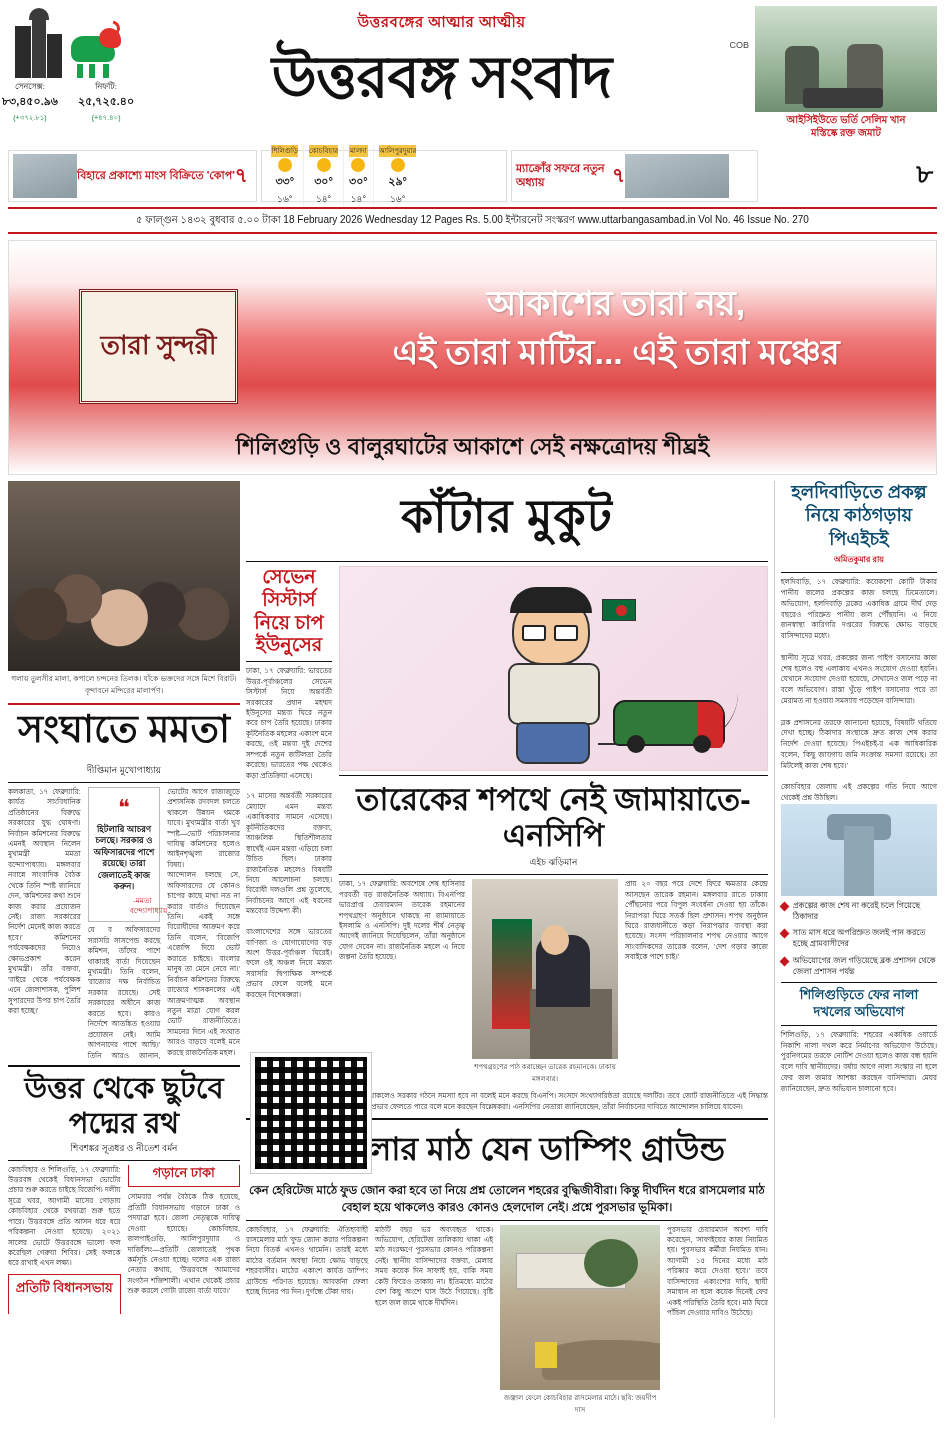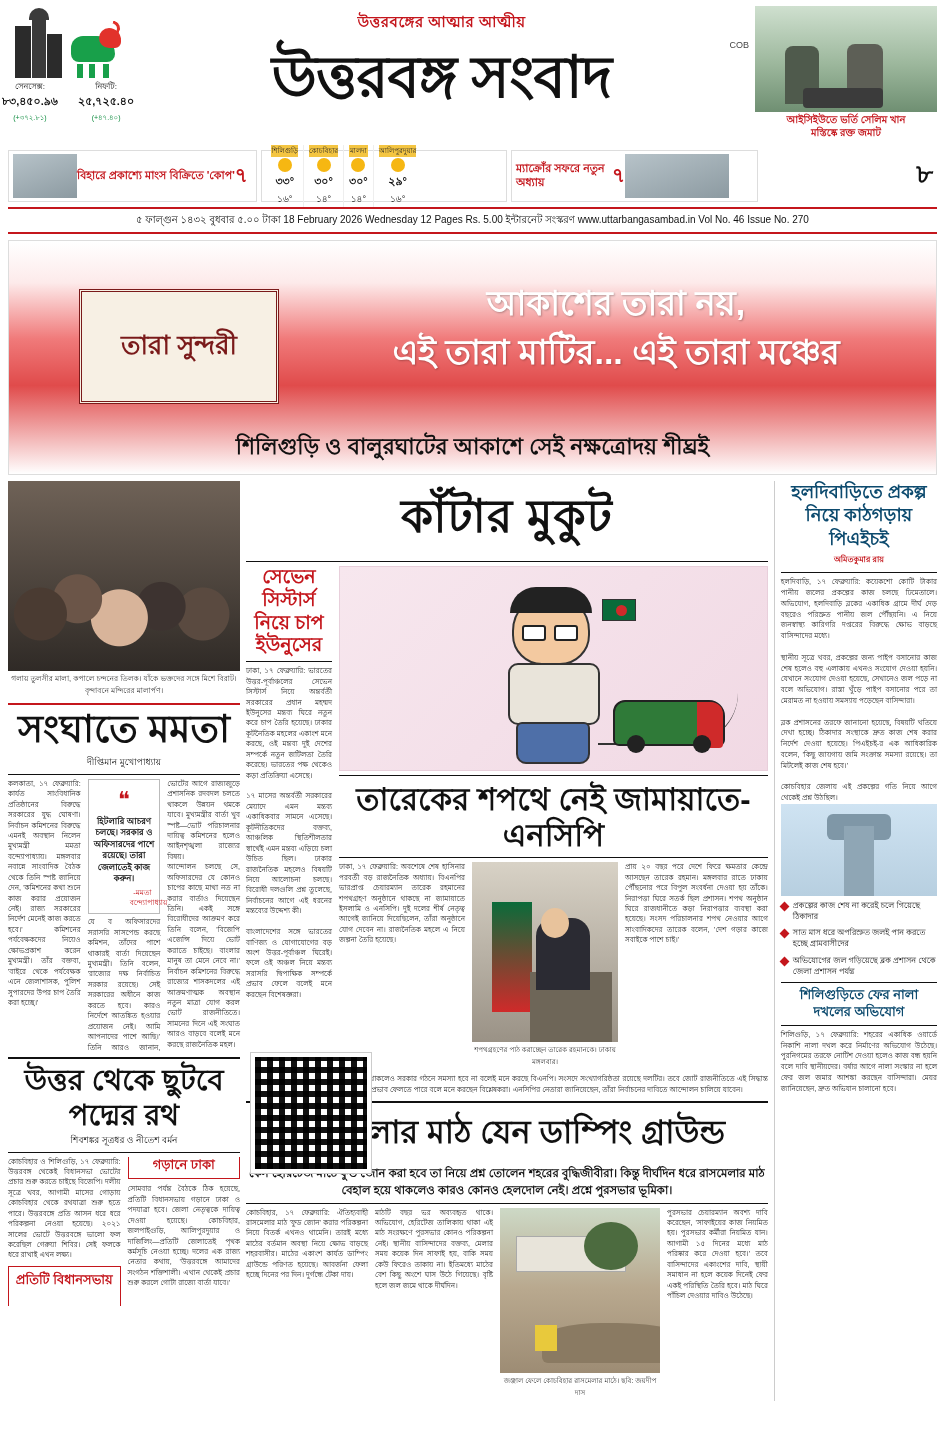--- a/index.html
+++ b/index.html
@@ -60,21 +60,21 @@
   .wx .c b { display: block; font-size: 11px; }
   .wx .sun { width: 14px; height: 14px; background: #f6b712; border-radius: 50%; margin: 1px auto; }
   .pagenum { font-size: 26px; font-weight: bold; color: #111; }
 
   
   .dateline { border-top: 2px solid #c4161c; border-bottom: 2px solid #c4161c; text-align: center; font-size: 10px; padding: 3px 0; margin-top: 5px; color: #111; }
 
   
   .ad { margin-top: 6px; height: 235px; border: 1px solid #ddd; position: relative; overflow: hidden;
         background: linear-gradient(180deg,#ffffff 0%, #fdeaea 18%, #f07a7a 42%, #e04b4b 62%, #ffffff 100%); }
-  .ad .medal { position: absolute; left: 70px; top: 48px; width: 200px; height: 115px; border: 3px double #7a1a1a; background: #f7f0e4; display: flex; align-items: center; justify-content: center; }
+  .ad .medal { position: absolute; left: 70px; top: 48px; width: 159px; height: 115px; border: 3px double #7a1a1a; background: #f7f0e4; display: flex; align-items: center; justify-content: center; }
   .ad .medal span { font-size: 26px; font-weight: bold; color: #7a1a1a; }
   .ad h2 { position: absolute; right: 40px; top: 38px; width: 560px; text-align: center; margin: 0; color: #fff; font-size: 34px; line-height: 1.45; font-weight: bold; text-shadow: 1px 1px 2px rgba(0,0,0,.25); }
   .ad .foot { position: absolute; bottom: 8px; left: 0; right: 0; text-align: center; font-size: 22px; font-weight: bold; color: #111; }
 
   
   .main { display: flex; gap: 6px; margin-top: 6px; }
   .col-l { width: 232px; }
   .col-c { width: 528px; }
   .col-r { width: 165px; }
 
@@ -86,21 +86,21 @@
      radial-gradient(circle at 14% 70%, #4a3b32 0 26px, transparent 27px),
      radial-gradient(circle at 30% 62%, #6b5548 0 24px, transparent 25px),
      radial-gradient(circle at 48% 72%, #d8b49a 0 28px, transparent 29px),
      radial-gradient(circle at 66% 66%, #3d3330 0 24px, transparent 25px),
      radial-gradient(circle at 84% 70%, #5a4a40 0 26px, transparent 27px),
      linear-gradient(180deg,#6f6257,#2f2a26); }
   .cap-line { font-size: 7.5px; text-align: center; color: #333; padding: 2px 0; }
 
   .kicker { text-align: center; font-size: 15px; font-weight: bold; color: #c4161c; padding: 3px 0; }
   .headline { text-align: center; font-weight: bold; line-height: 1.1; }
-  .h-sanghate { font-size: 38px; margin: 2px 0 4px; }
+  .h-sanghate { font-size: 38px; margin: 2px 0 12px; }
   .byline { text-align: center; font-size: 9px; font-weight: normal; }
 
   .body-cols { column-count: 3; column-gap: 7px; font-size: 7.2px; line-height: 1.45; text-align: justify; color: #222; }
   .body-cols2 { column-count: 2; column-gap: 7px; font-size: 7.2px; line-height: 1.45; text-align: justify; color: #222; }
   .body-1 { font-size: 7.2px; line-height: 1.45; text-align: justify; color: #222; }
 
   .quotebox { border: 1px solid #bbb; padding: 4px; text-align: center; margin: 3px 0; break-inside: avoid; }
   .quotebox .q { font-size: 22px; color: #c4161c; }
   .quotebox .qt { font-size: 8.5px; font-weight: bold; line-height: 1.35; color: #111; }
   .quotebox .qa { font-size: 7.5px; color: #c4161c; margin-top: 3px; margin-left: 37px; }
@@ -334,20 +334,21 @@
             <div class="flag"></div>
             <div class="leash"></div>
             <div class="car">
                 <div class="red"></div>
                 <div class="w w1"></div>
                 <div class="w w2"></div>
               </div>
           </div>
           <div class="rule"></div>
           <div class="h-tarek">তারেকের শপথে নেই জামায়াতে-এনসিপি</div>
+          <div class="byline">এইচ ঝড়িমান</div>
           <div class="rule"></div>
           <div style="display:flex; gap:7px;">
             <div style="width:126px" class="body-1">ঢাকা, ১৭ ফেব্রুয়ারি: অবশেষে শেষ হাসিনার পরবর্তী বড় রাজনৈতিক অধ্যায়। বিএনপির ভারপ্রাপ্ত চেয়ারম্যান তারেক রহমানের শপথগ্রহণ অনুষ্ঠানে থাকছে না জামায়াতে ইসলামি ও এনসিপি। দুই দলের শীর্ষ নেতৃত্ব আগেই জানিয়ে দিয়েছিলেন, তাঁরা অনুষ্ঠানে যোগ দেবেন না। রাজনৈতিক মহলে এ নিয়ে জল্পনা তৈরি হয়েছে।</div>
             <div style="width:146px">
               <div class="photo-news">
                 <div class="flagy"></div>
                   <div class="podium"></div>
                   <div class="man"></div>
                   <div class="face"></div>
               </div>

